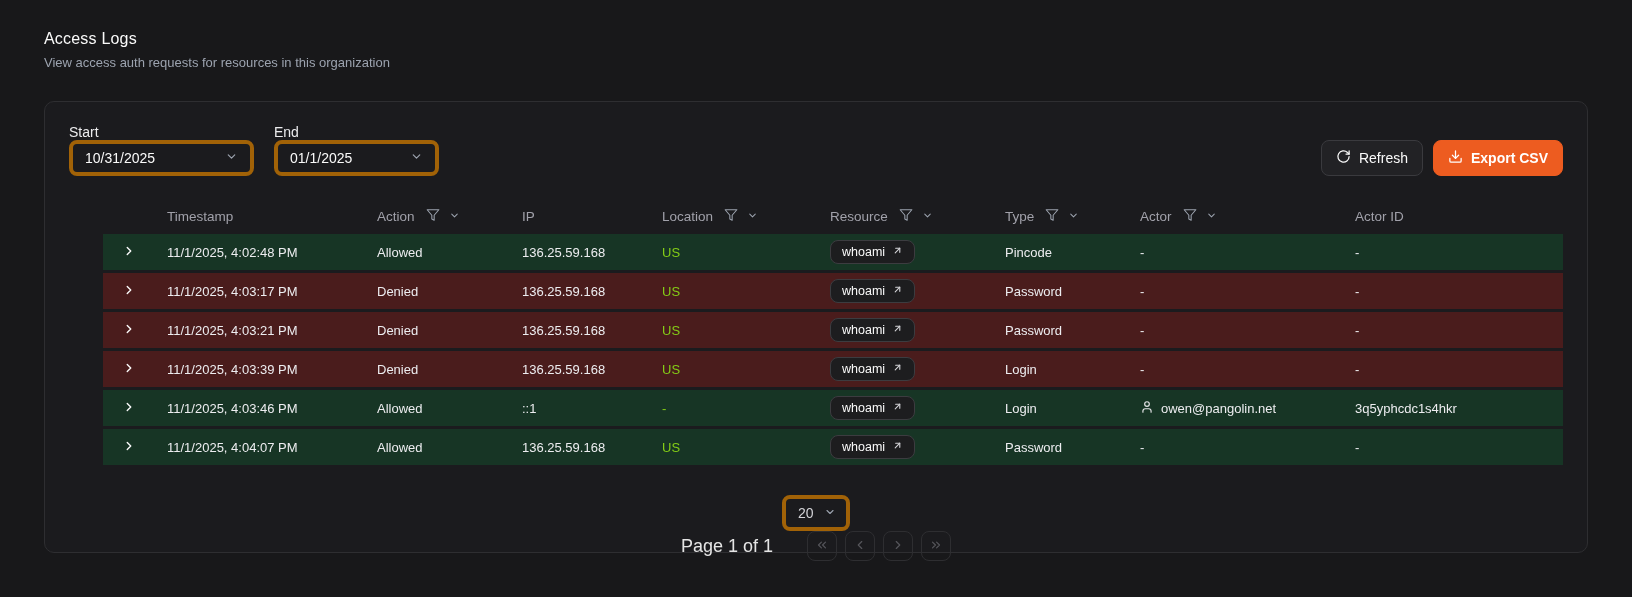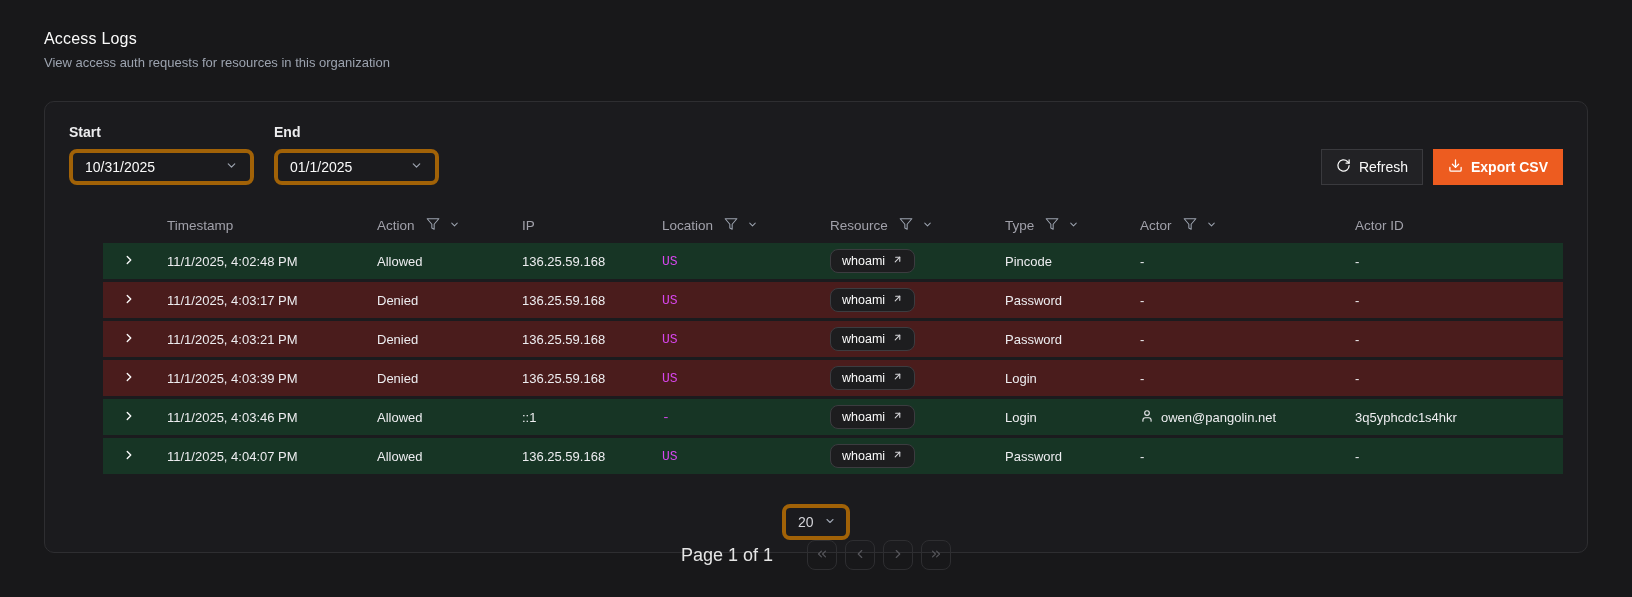--- a/index.html
+++ b/index.html
@@ -19,38 +19,38 @@
     background: #1b1b1e;
     border: 1px solid #2e2e31;
     border-radius: 10px;
     padding: 22px 24px 24px 24px;
     height: 452px;
   }
 
   
   .toolbar { display: flex; justify-content: space-between; align-items: flex-end; }
   .date-filters { display: flex; gap: 20px; }
-  .field-label { display: block; font-size: 14px; font-weight: 700; color: #ececee; margin-bottom: 9px; }
+  .field-label { display: block; font-size: 14px; font-weight: 400; color: #ececee; }
   .select {
     display: flex; align-items: center; justify-content: space-between;
     height: 36px; padding: 0 12px;
     background: transparent;
     border: 4px solid #a16207; border-radius: 8px;
     color: #fafafa; font-size: 14px; font-family: inherit;
     cursor: pointer; gap: 10px;
   }
   .select svg { color: #9ca3af; }
   .select.start { width: 185px; }
   .select.end { width: 165px; }
 
   .actions { display: flex; gap: 10px; align-items: center; }
   .btn {
     display: inline-flex; align-items: center; gap: 8px;
     height: 36px; padding: 0 14px;
-    border-radius: 0; font-size: 14px; font-weight: 500;
+    border-radius: 8px; font-size: 14px; font-weight: 500;
     font-family: inherit; cursor: pointer; border: 1px solid transparent;
   }
   .btn-secondary { background: #222225; border-color: #3a3a3e; color: #fafafa; }
   .btn-primary { background: var(--accent); border-color: var(--accent); color: #ffffff; font-weight: 600; }
 
   
   .table { margin-top: 22px; padding-left: 34px; }
   .thead, .tr {
     display: grid;
     grid-template-columns: 52px 210px 145px 140px 168px 175px 135px 215px 1fr;
@@ -60,21 +60,21 @@
   .th { display: flex; align-items: center; padding-left: 12px; }
   .th-icons { display: inline-flex; align-items: center; gap: 9px; margin-left: 11px; color: #9ca3af; }
   .th-icons svg { cursor: pointer; }
 
   .tr { height: 36px; margin-bottom: 3px; font-size: 13px; color: #ededf0; }
   .tr.allowed { background: var(--row-allowed); }
   .tr.denied  { background: var(--row-denied); }
   .td { display: flex; align-items: center; padding-left: 12px; min-width: 0; }
   .td-chevron { justify-content: center; padding-left: 0; }
   .expand-btn { background: none; border: none; color: #fafafa; cursor: pointer; display: flex; align-items: center; padding: 4px; }
-  .td-muted { color: #d946ef; font-family: Liberation Mono, monospace; }
+  .td-muted { color: #84cc16; }
   .badge {
     display: inline-flex; align-items: center; gap: 7px;
     padding: 4px 11px; border-radius: 8px;
     background: #1d1d1f; border: 1px solid #3c3c40;
     font-size: 12.5px; color: #fafafa; cursor: pointer; justify-content: flex-end;
   }
   .badge svg { color: #d4d4d8; }
   .actor-cell { gap: 7px; }
   .actor-cell svg { flex: none; color: #e4e4e7; }
 

